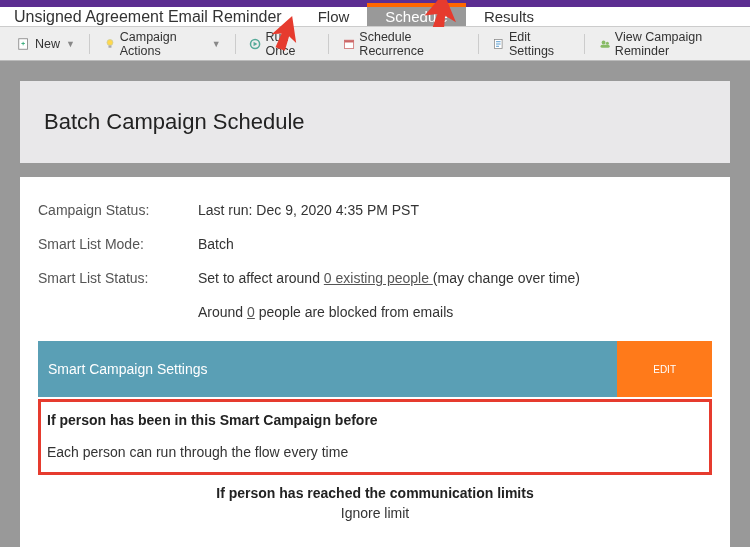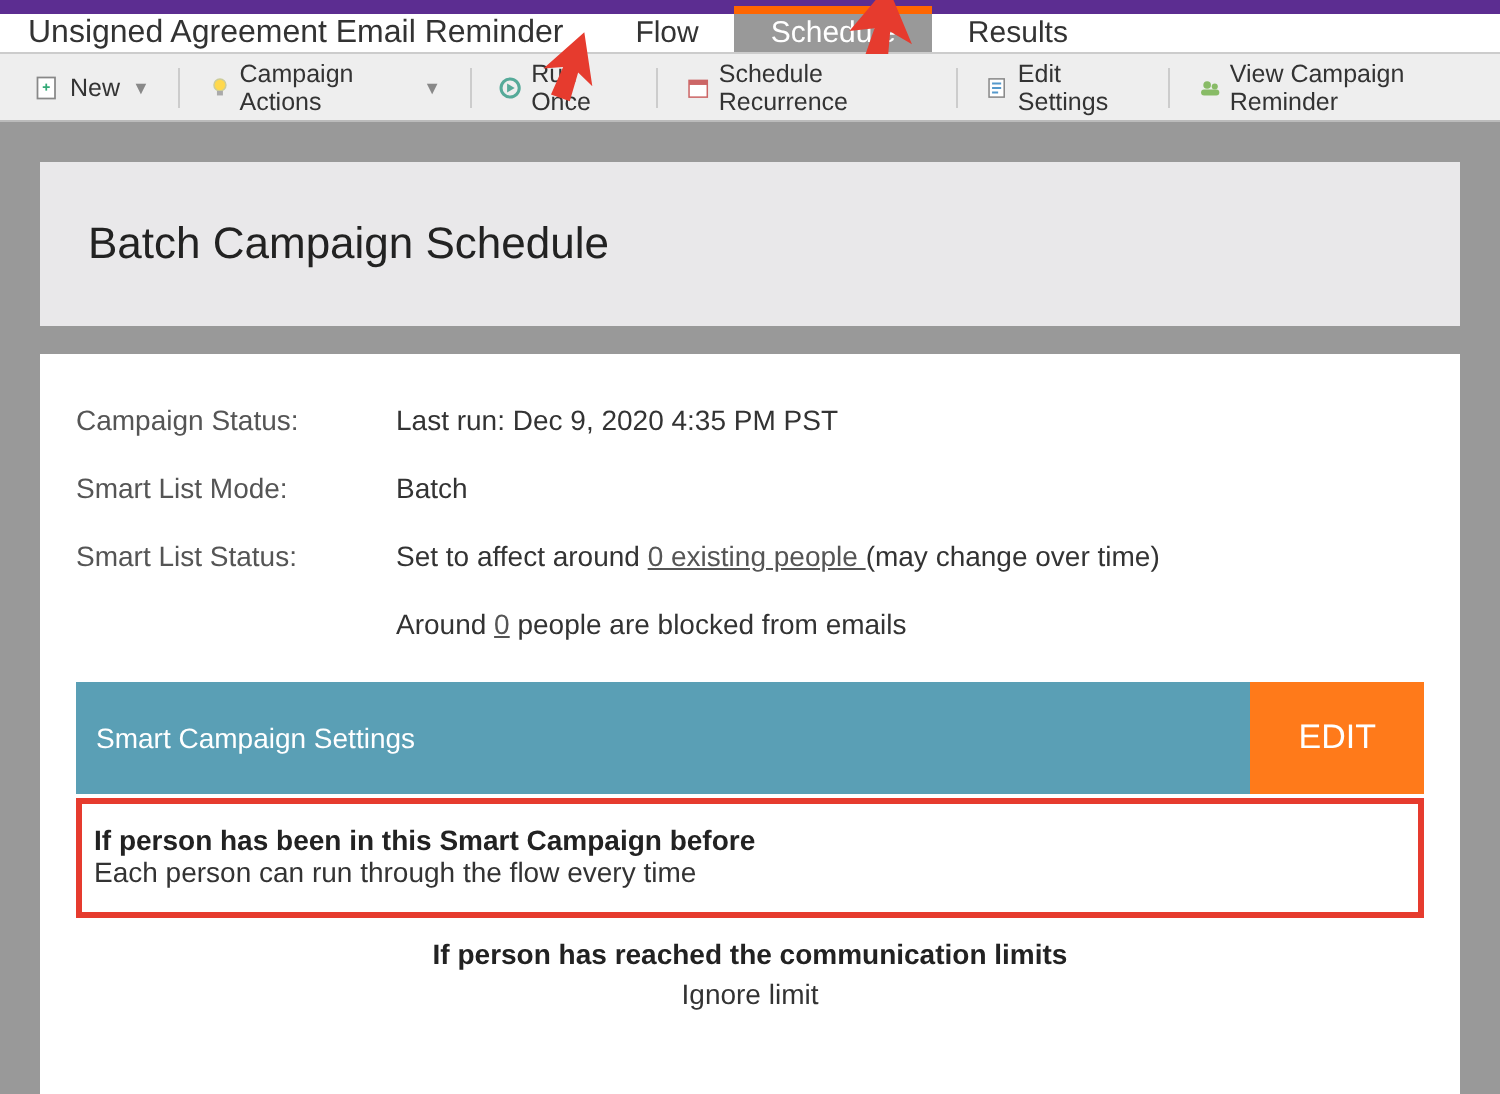--- a/index.html
+++ b/index.html
@@ -17,23 +17,23 @@
   .outer-gray { background: #999; padding: 20px; }
   .header-card { background: #e9e8ea; padding: 28px 24px; }
   .header-card h1 { font-size: 22px; font-weight: 500; color: #222; }
   .content { background: #fff; margin-top: 14px; padding: 16px 18px 0 18px; }
   .row { display: flex; padding: 9px 0; font-size: 14px; }
   .label { width: 160px; color: #555; }
   .value { color: #333; }
   .value a { color: #555; text-decoration: underline; }
   .settings-hdr { display: flex; align-items: stretch; margin-top: 12px; }
   .settings-title { flex: 1; background: #5a9fb5; color: #fff; font-size: 14px; padding: 20px 10px; }
-  .edit-btn { background: #ff7a1a; color: #fff; font-size: 17px; padding: 12px 24px; cursor: pointer; border: none; }
+  .edit-btn { background: #ff7a1a; color: #fff; font-size: 10px; padding: 12px 36px; cursor: pointer; border: none; }
   .settings-box { border: 3px solid #e63b2e; padding: 10px 6px 12px 6px; margin-top: 2px; }
-  .settings-box .hd { font-weight: 700; font-size: 14px; color: #222; margin-bottom: 0; }
+  .settings-box .hd { font-weight: 700; font-size: 14px; color: #222; margin-bottom: 16px; }
   .settings-box .bd { font-size: 14px; color: #333; }
   .settings-plain { padding: 10px 6px 12px 6px; text-align: center; }
   .settings-plain .hd { font-weight: 700; font-size: 14px; color: #222; margin-bottom: 4px; }
   .settings-plain .bd { font-size: 14px; color: #333; }
   .arrow { position: absolute; pointer-events: none; }
   .caret { font-size: 9px; color: #888; margin-left: 2px; }
 </style>
 </head>
 <body>
 

